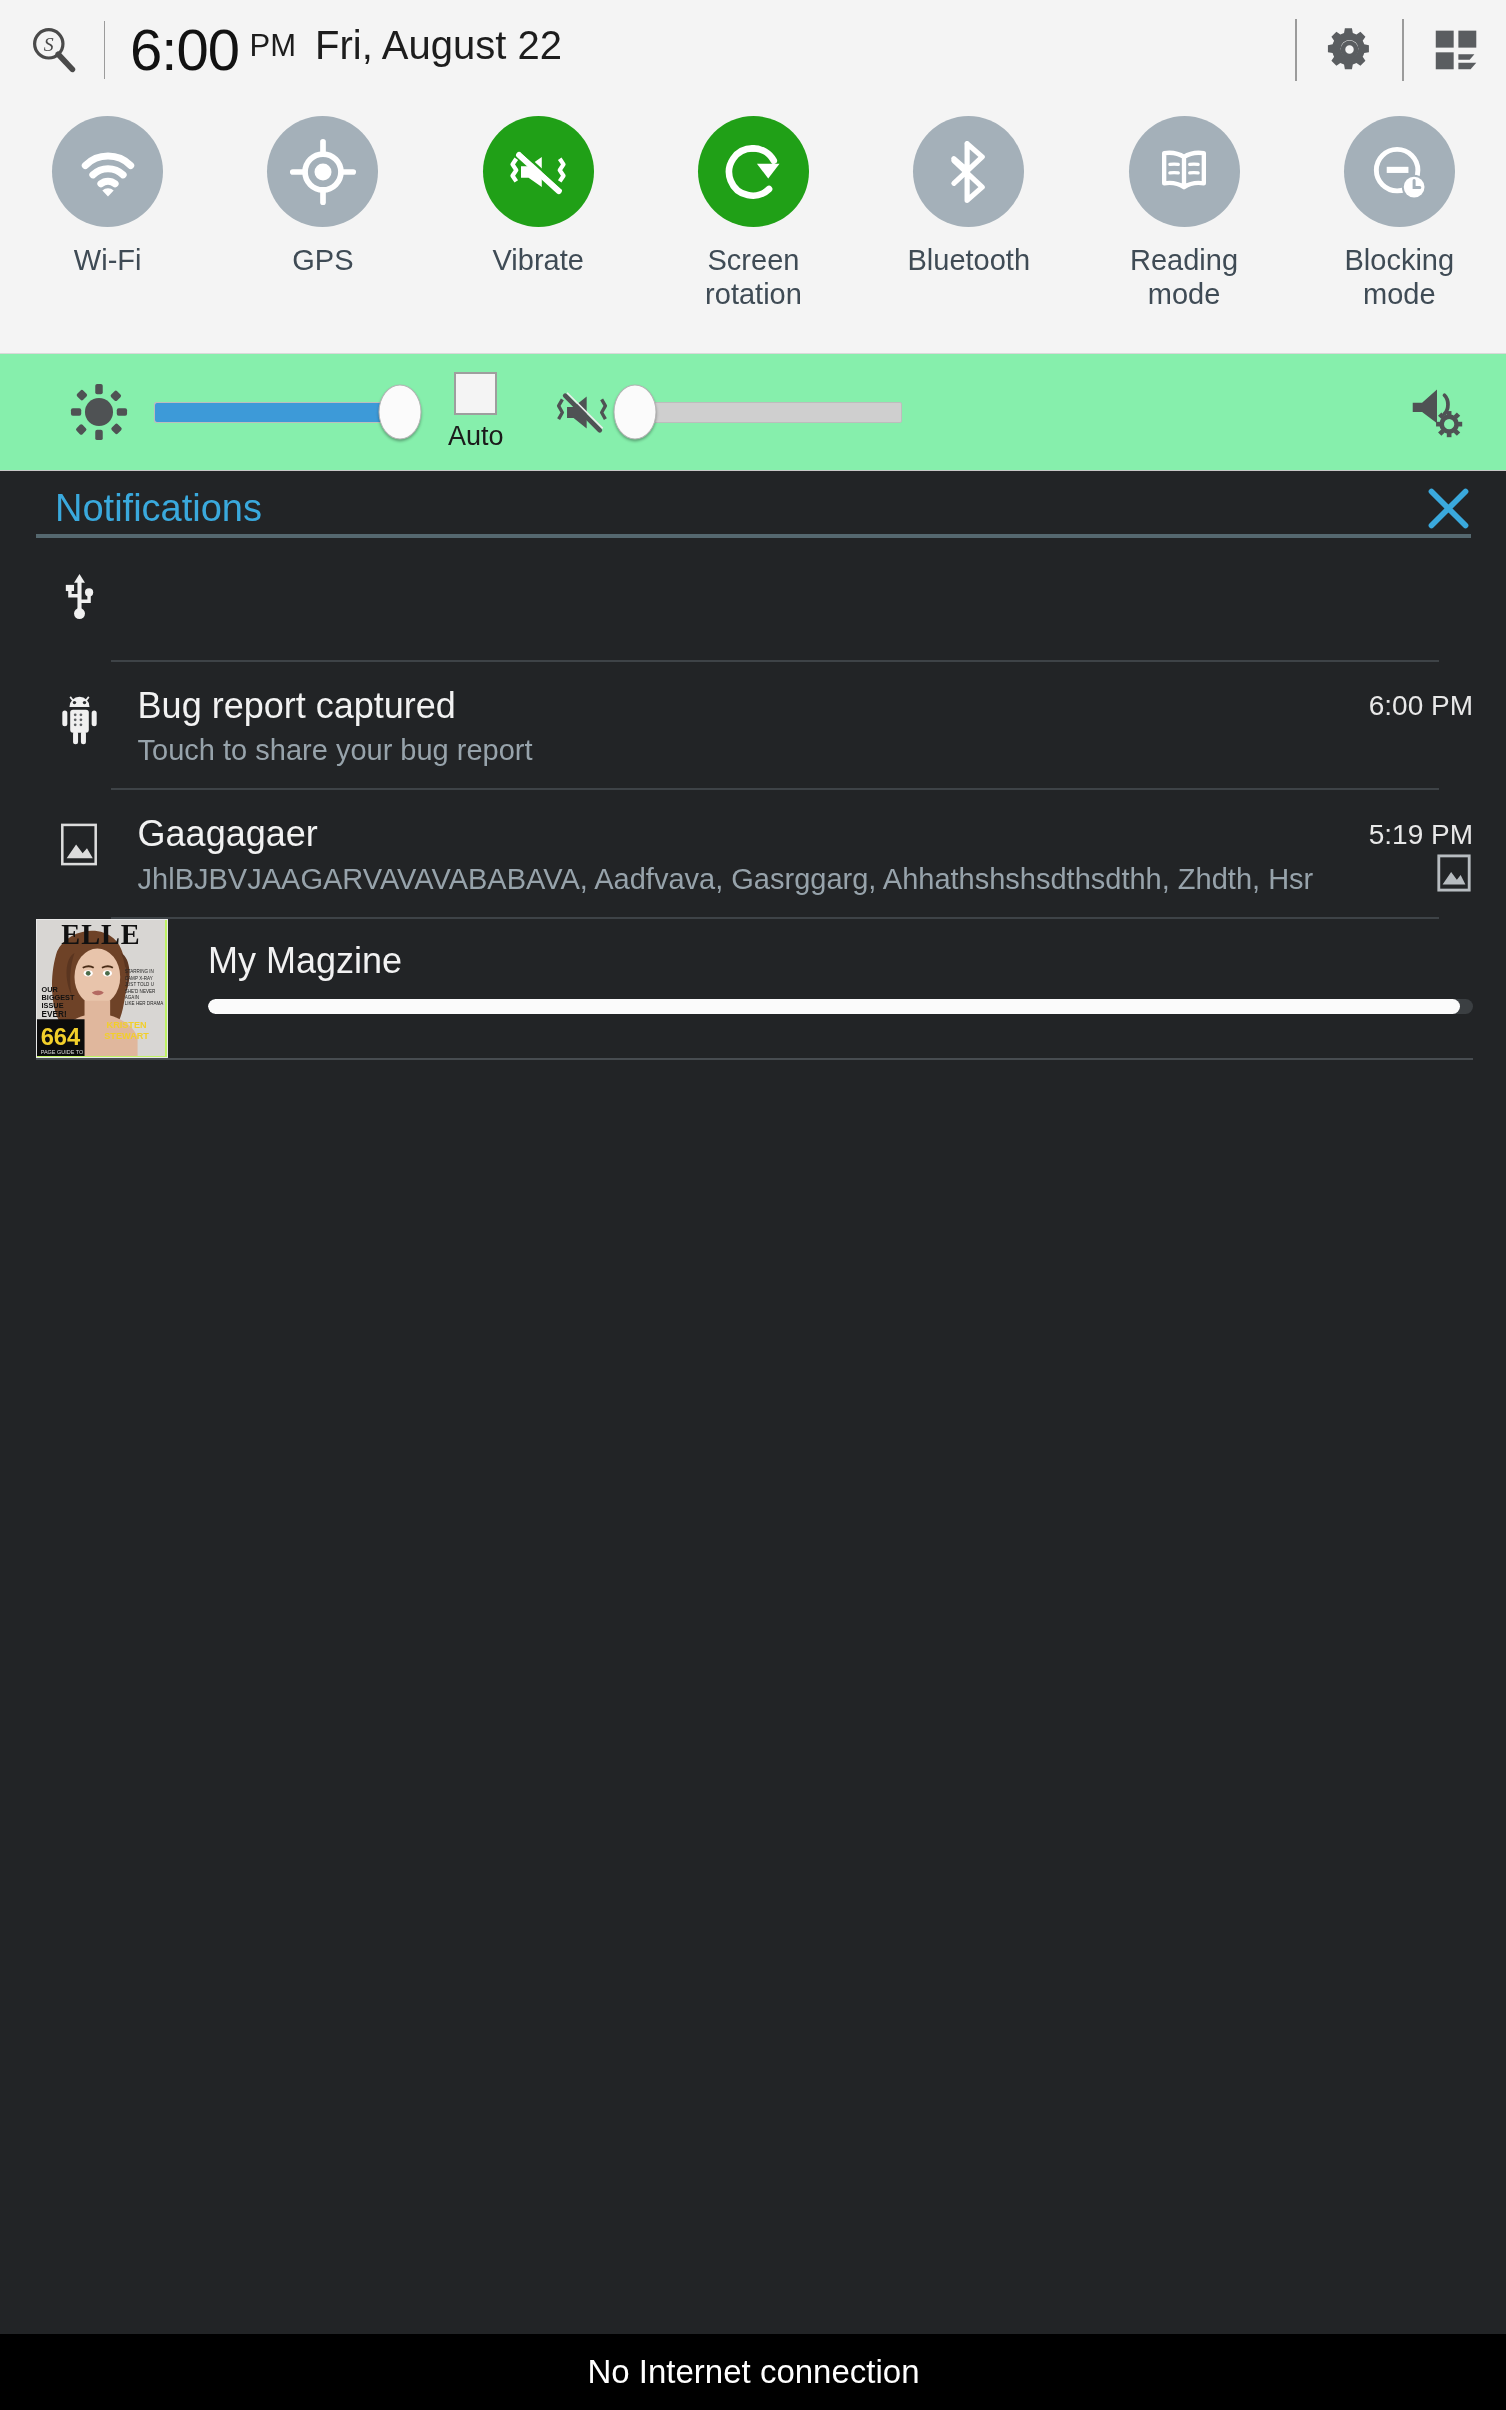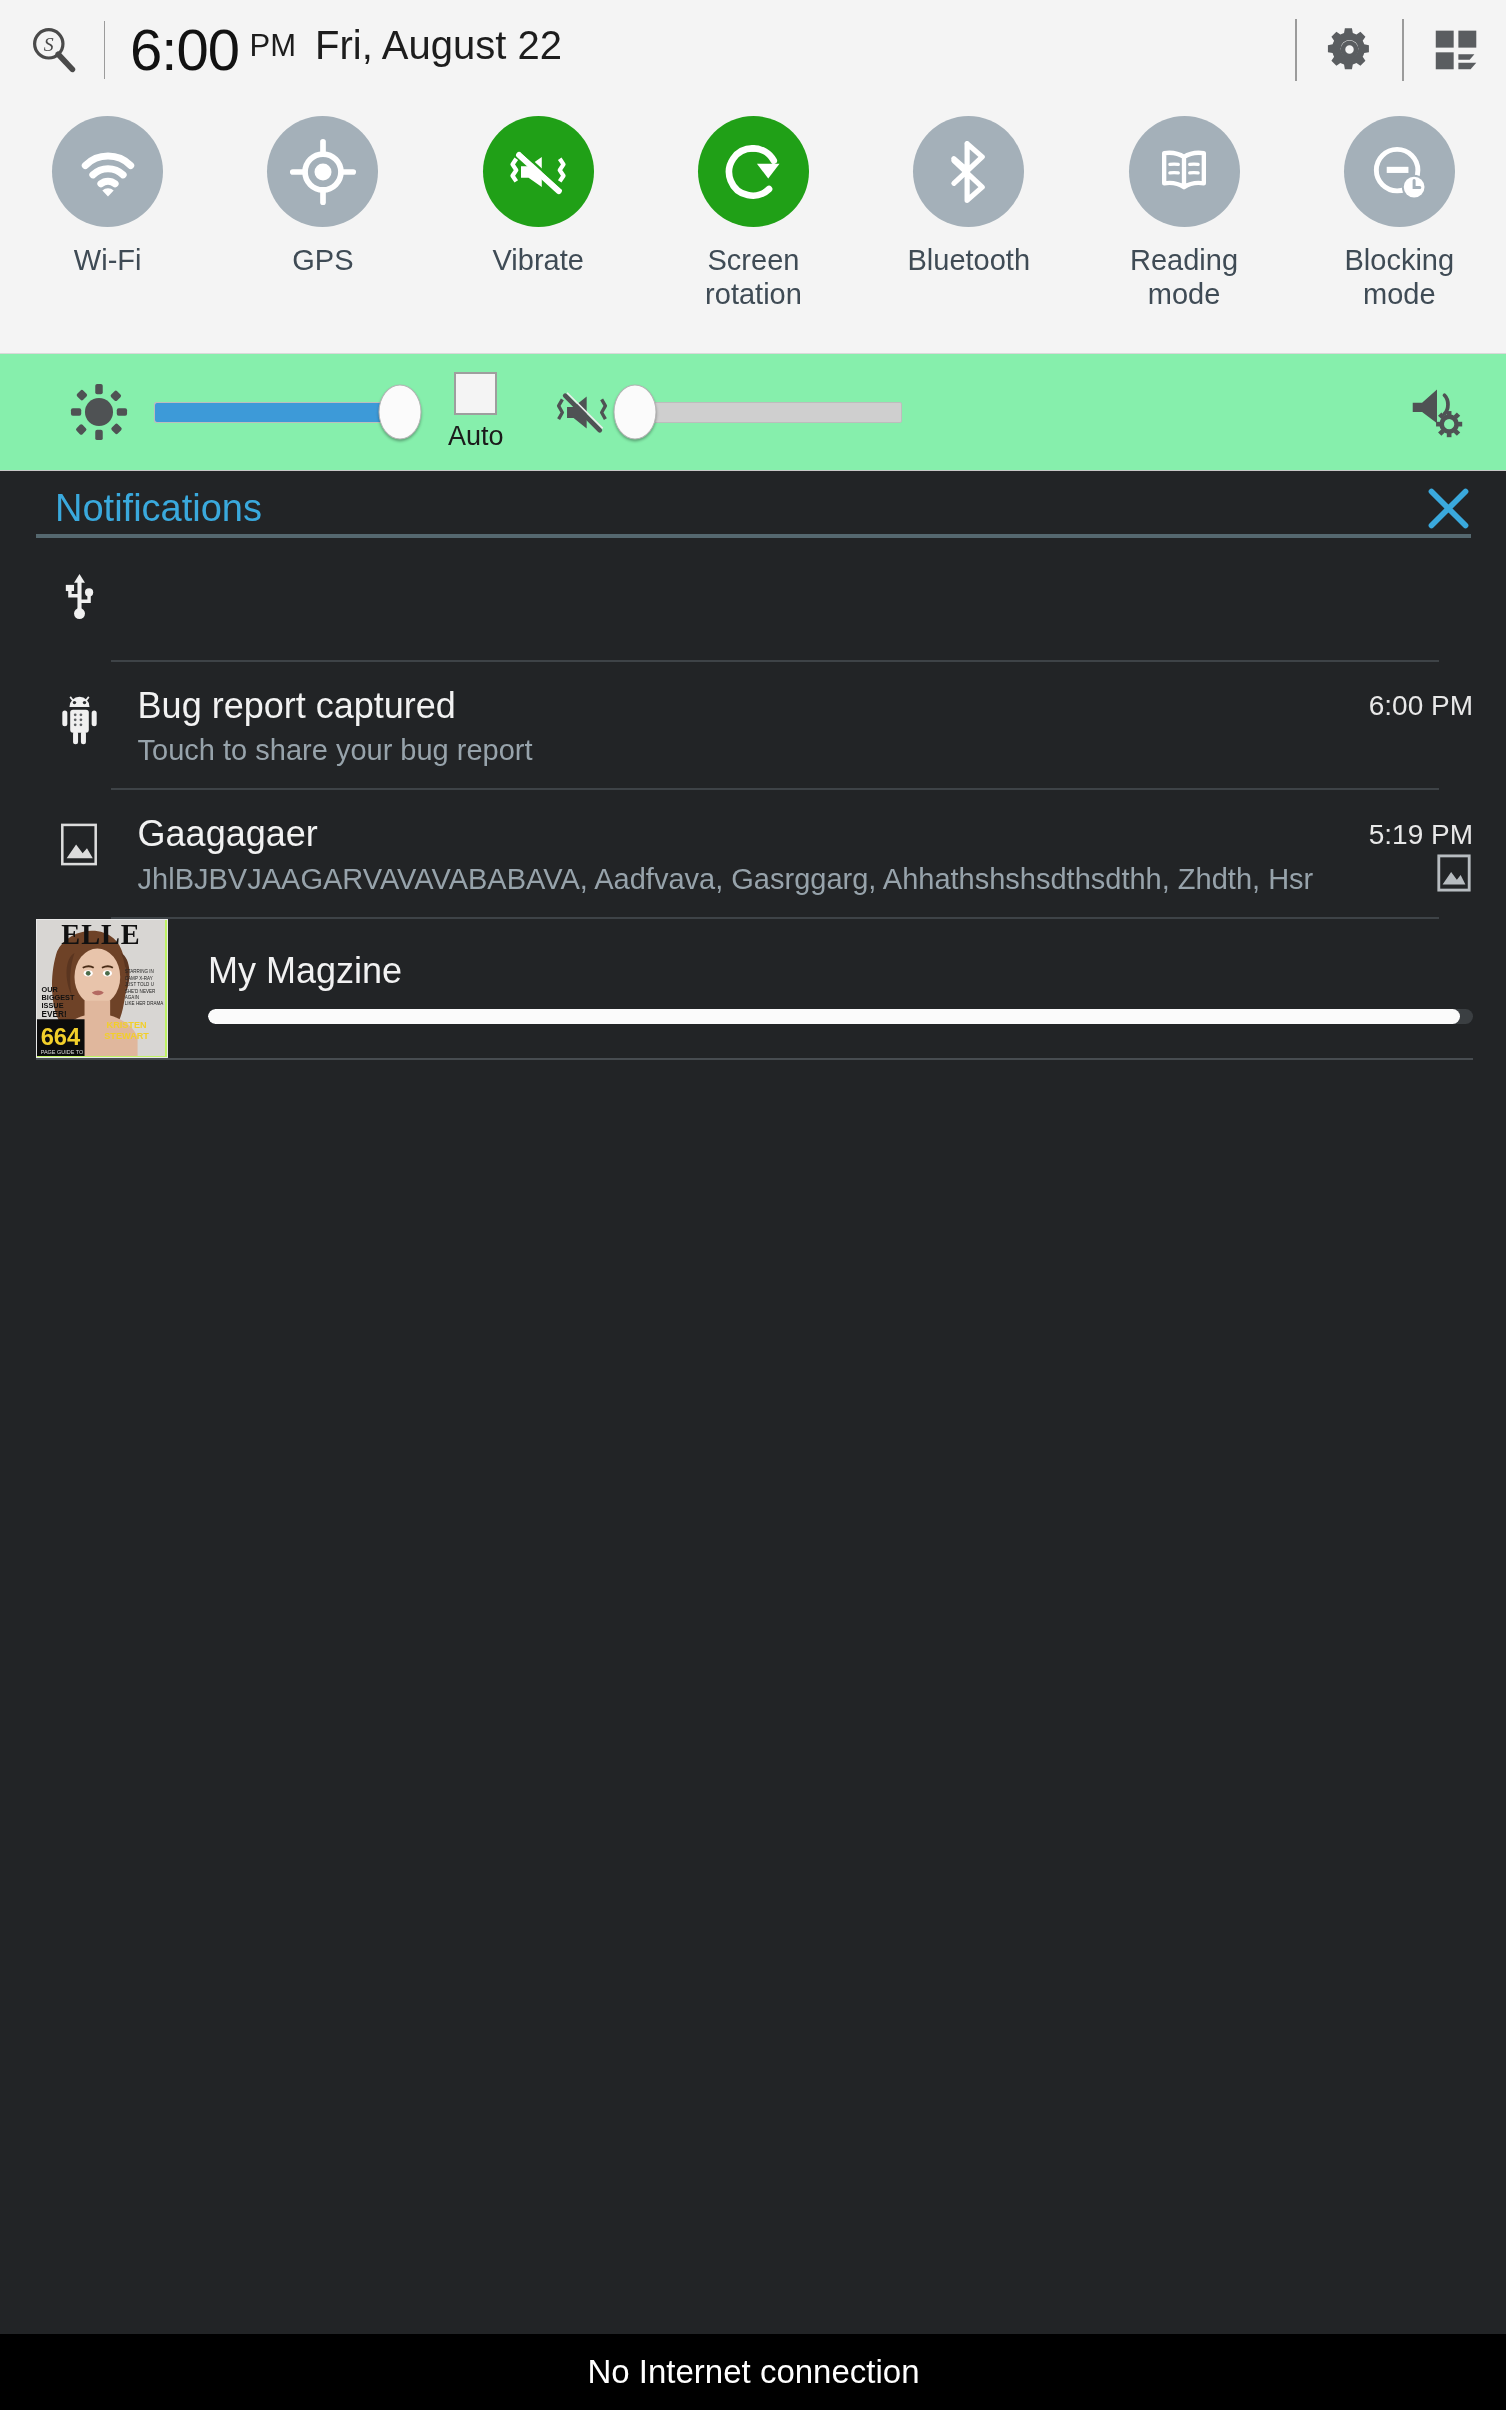--- a/index.html
+++ b/index.html
@@ -143,21 +143,21 @@
     width:38px; height:38px;
   }
 
   
   .mag-row { display:flex; padding:0 34px 0 36px; align-items:flex-start; }
   .mag-cover {
     width:132px; height:139px; flex:0 0 132px;
     background:#bef264; position:relative; overflow:hidden;
     border:1.9px solid #e8e8e8;
   }
-  .mag-body { flex:1 1 auto; padding:31px 0 0 40px; min-width:0; }
+  .mag-body { flex:1 1 auto; padding:21px 0 0 40px; min-width:0; }
   .mag-title { font-size:36px; color:#f2f2f2; }
   .mag-sub { font-size:29px; color:#97a3ab; margin-top:7.5px; }
   .mag-progress {
     margin-top:17px; height:15px; background:#3b3f42;
     border-radius:7.5px; overflow:hidden;
   }
   .mag-progress-fill {
     height:100%; background:#fbfbfb; border-radius:7.5px;
   }
   .mag-rule { height:2.8px; background:#474c50; margin:0 34px 0 36px; }

